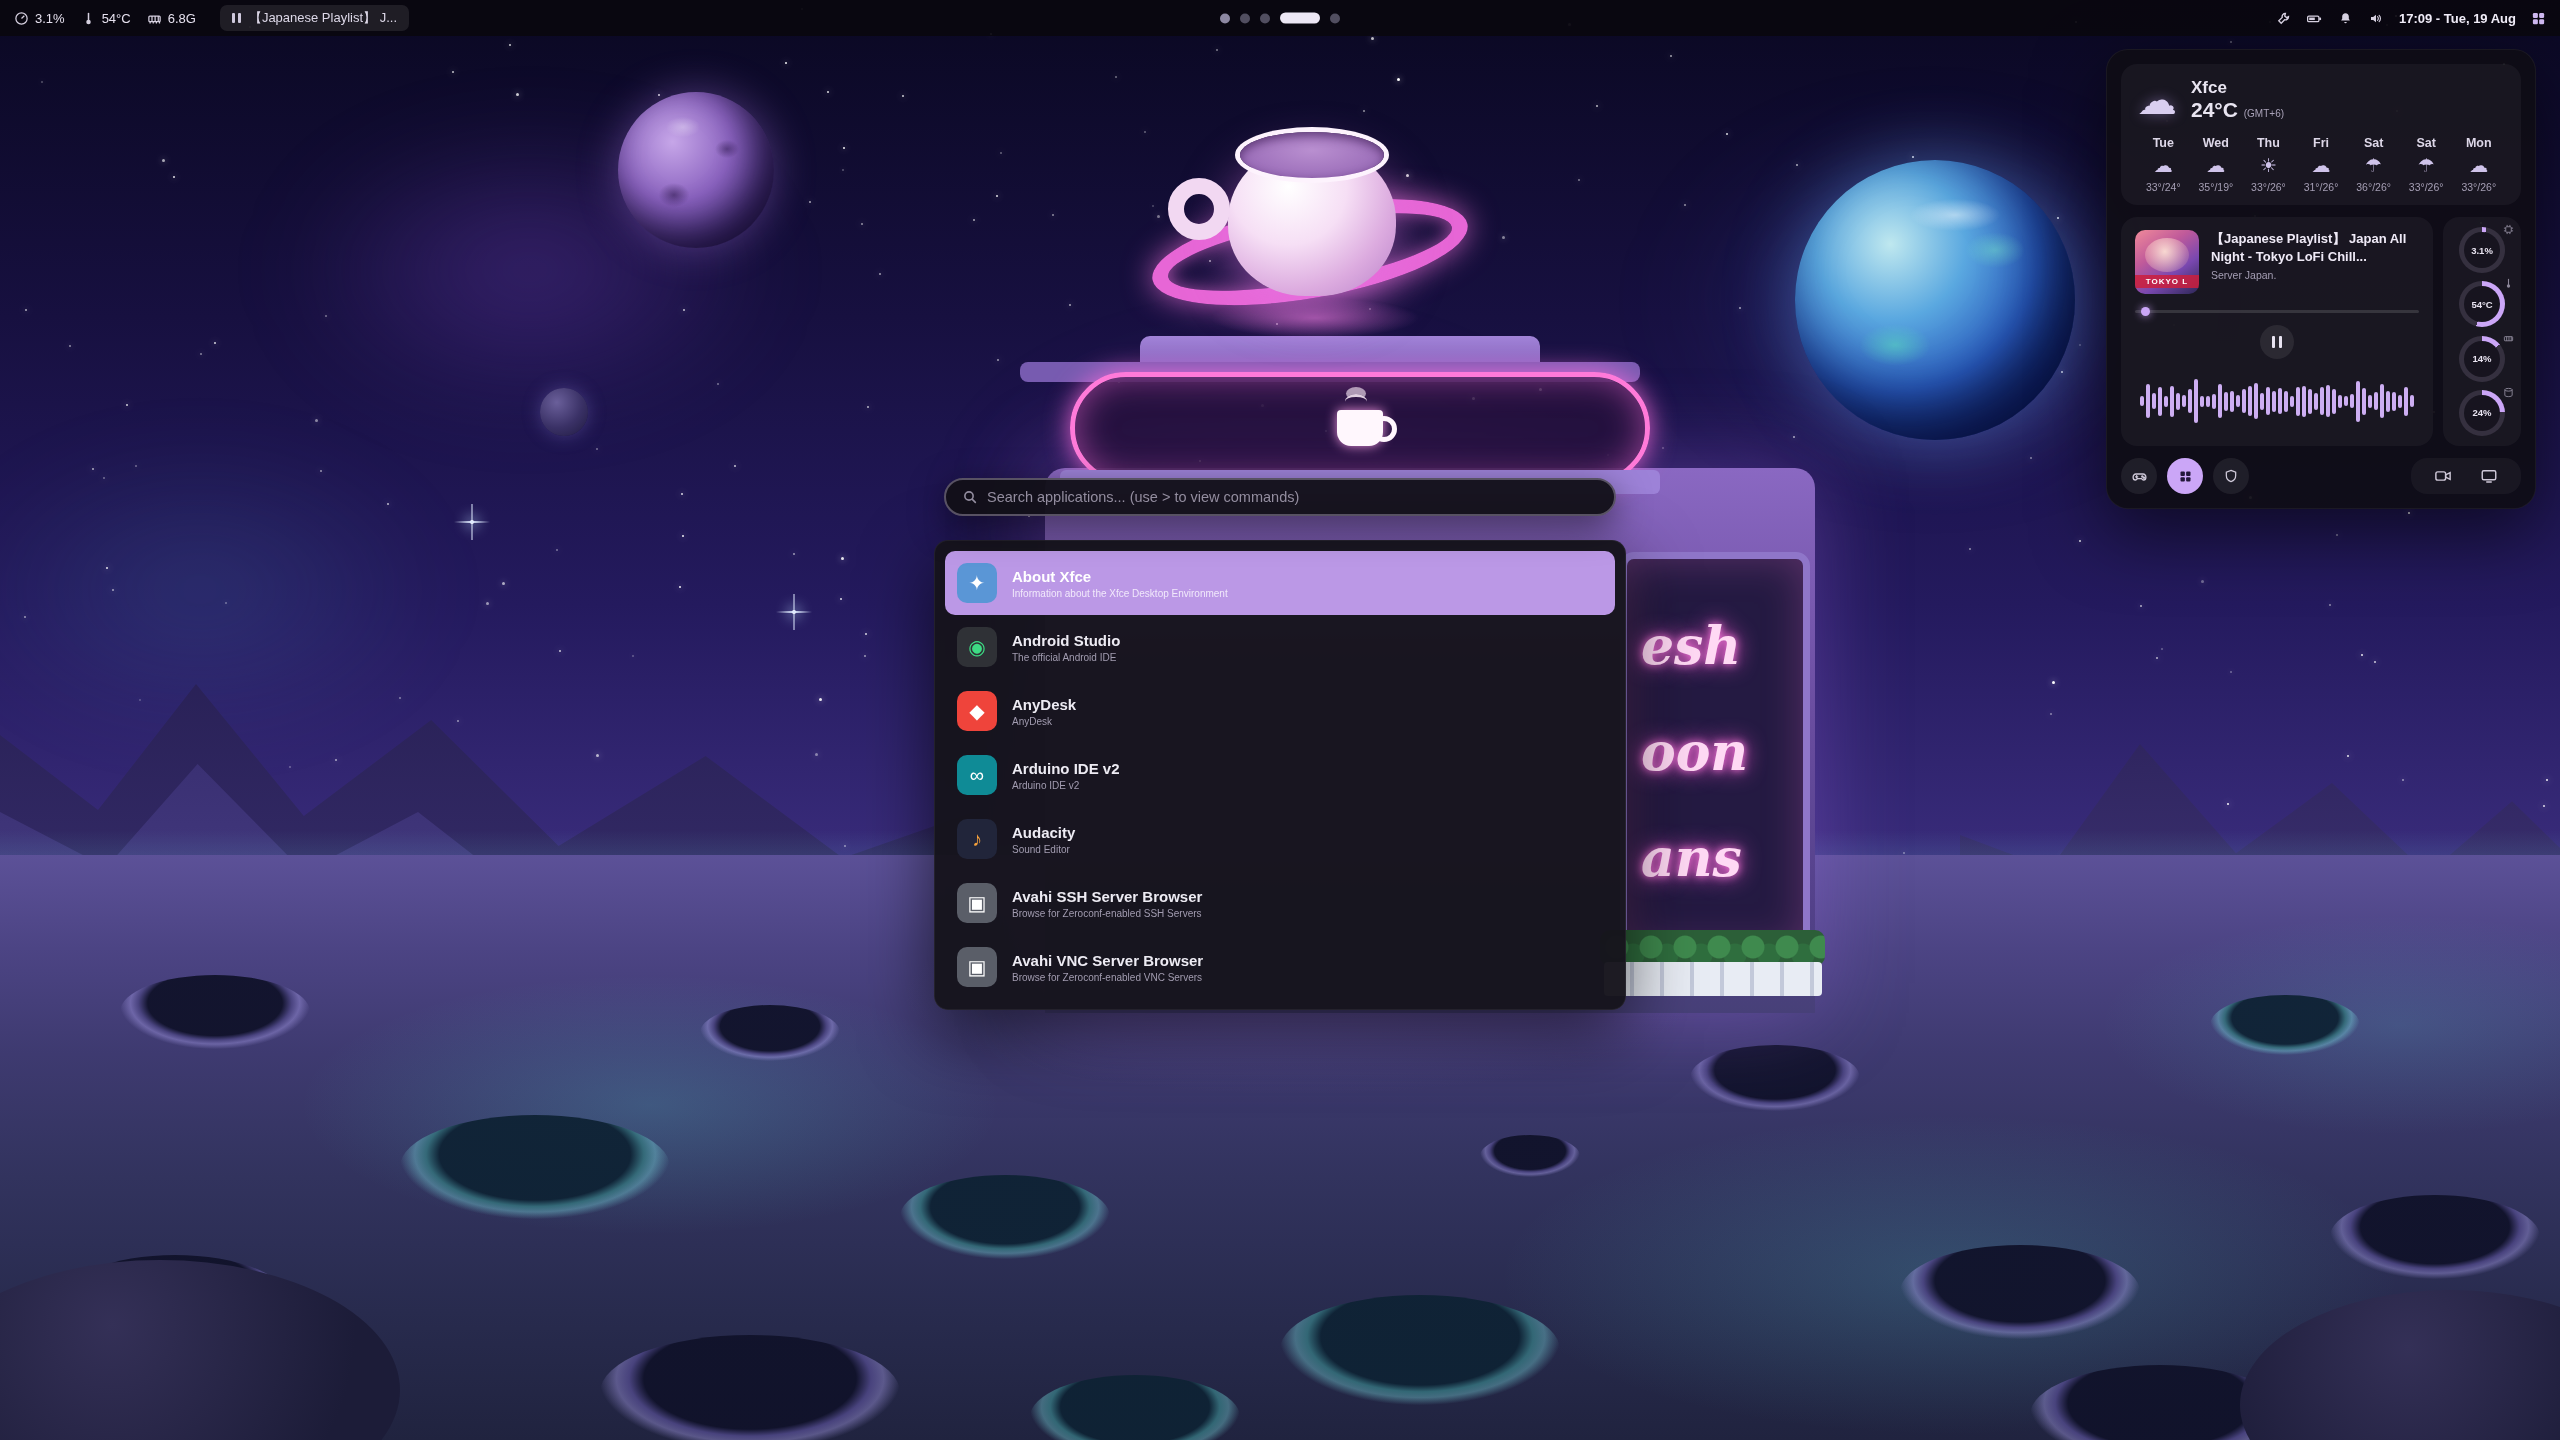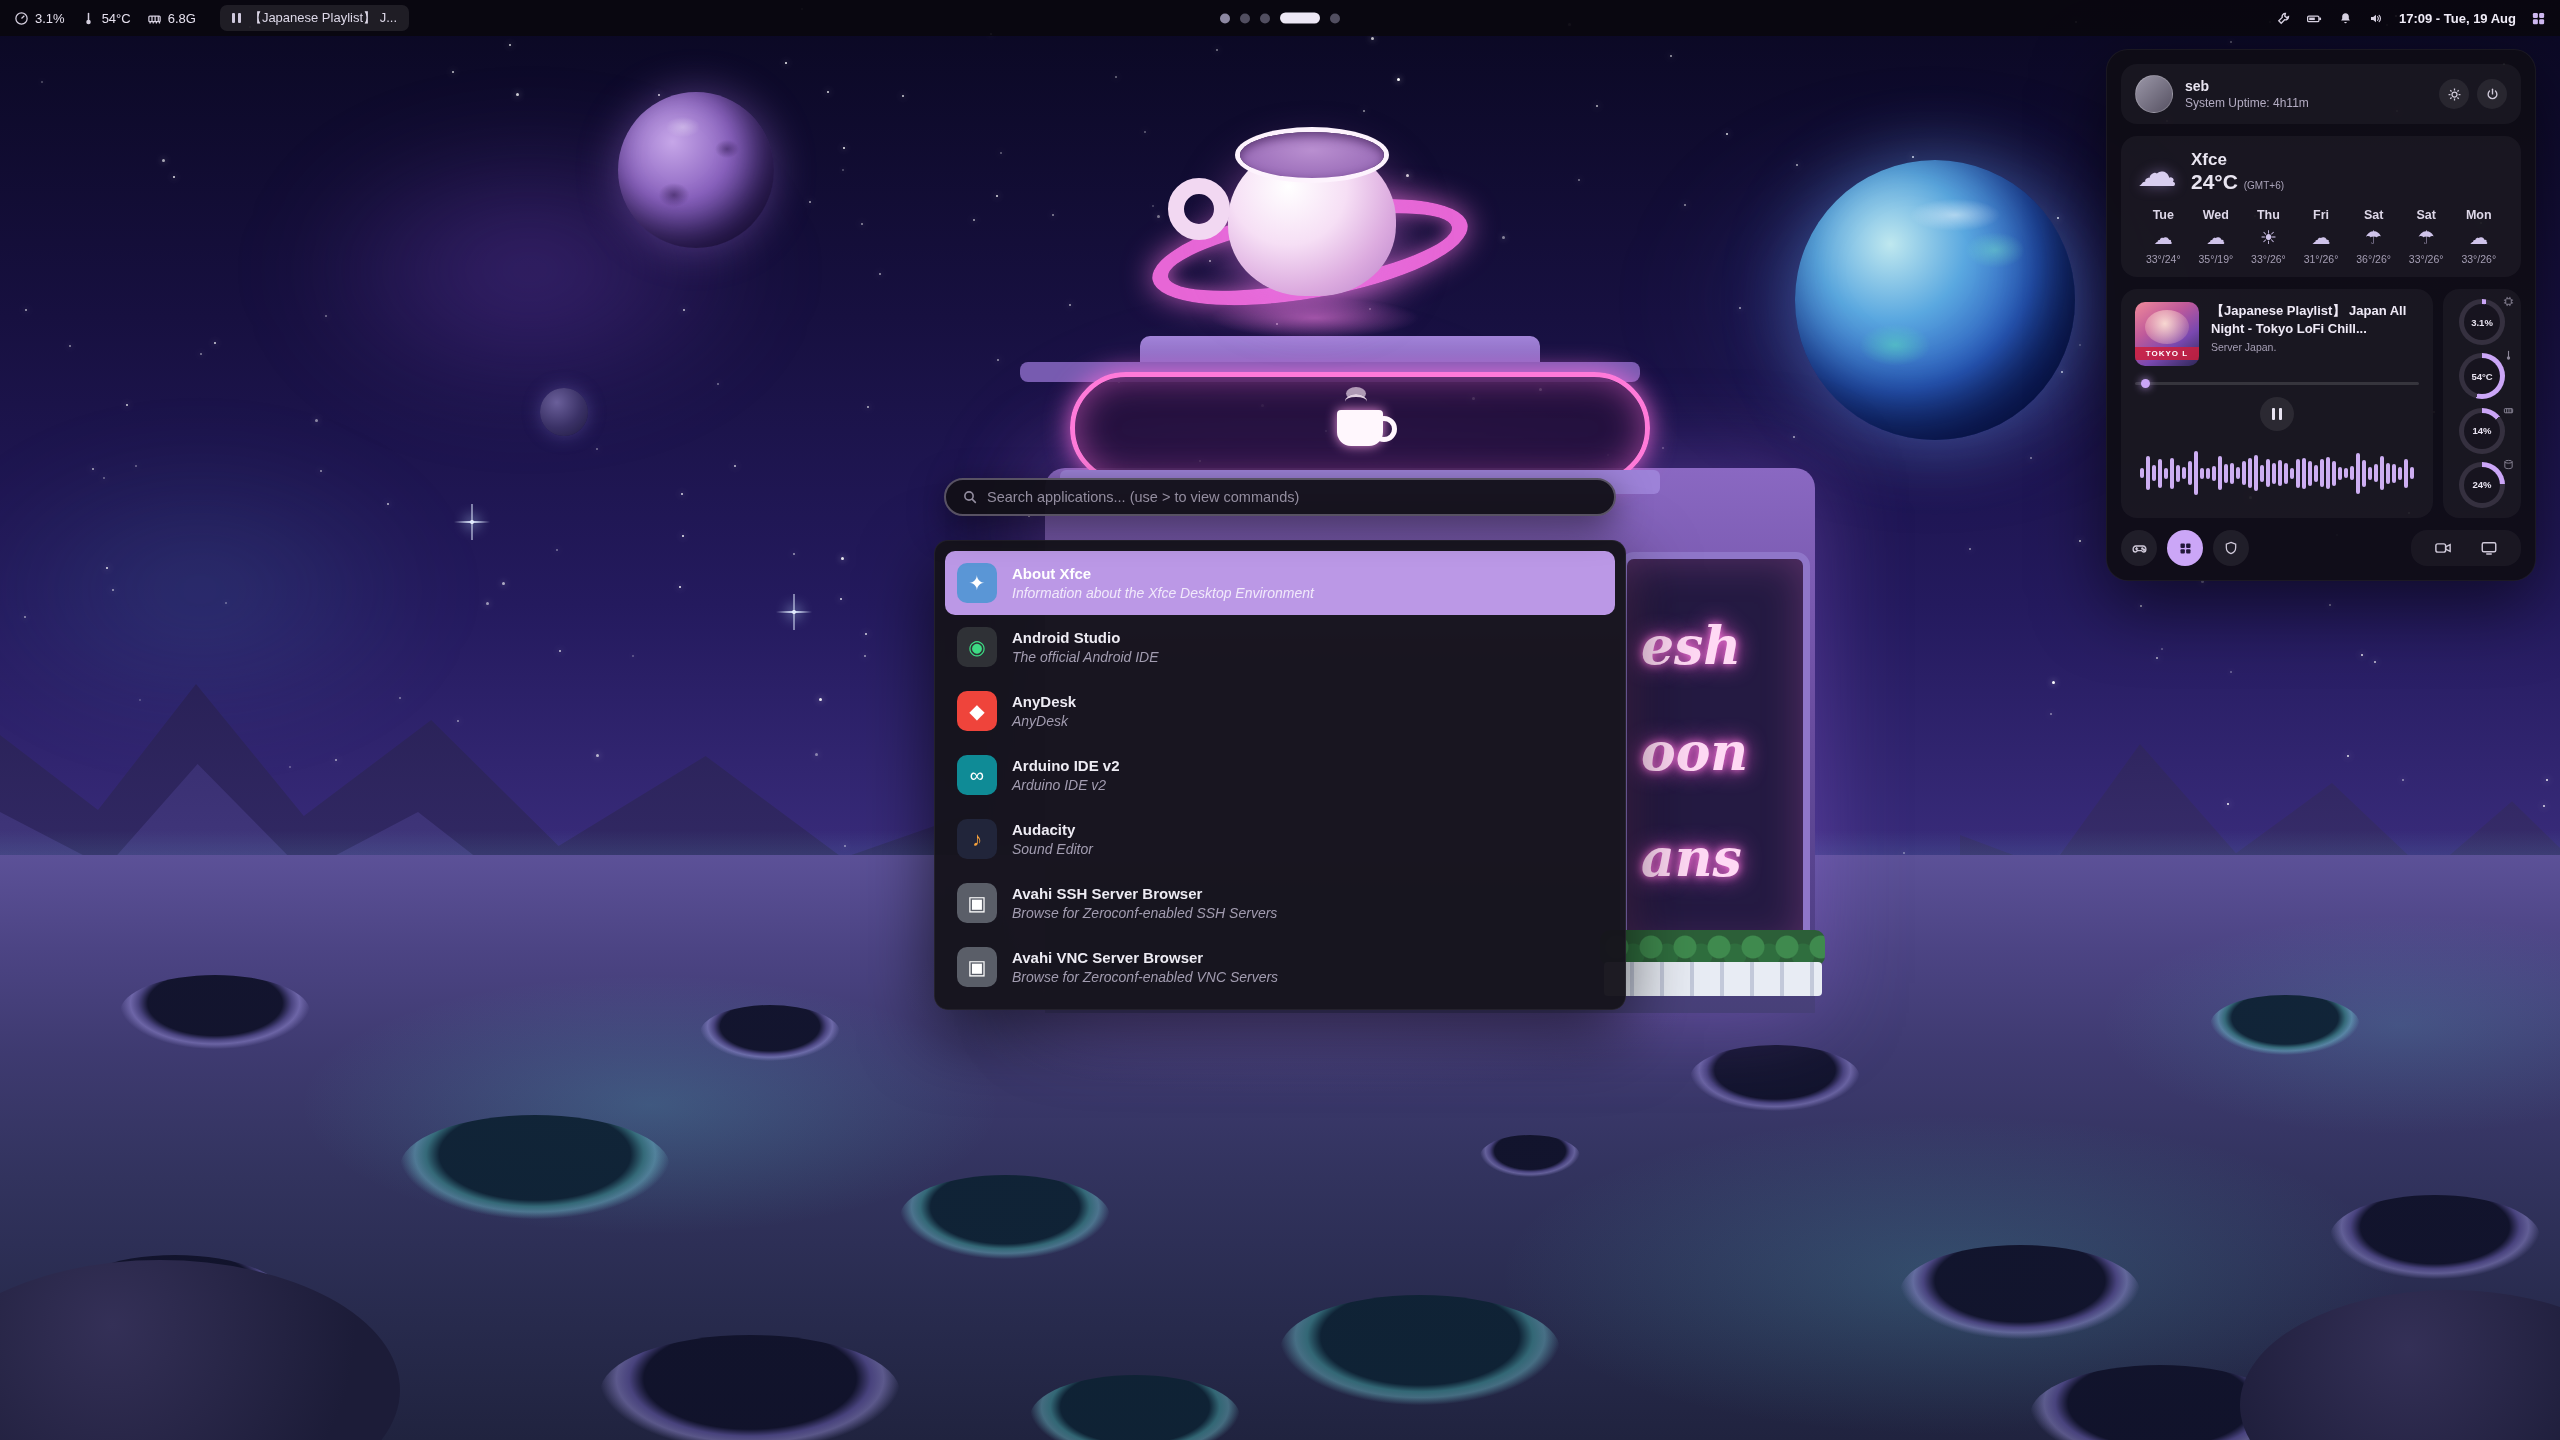--- a/index.html
+++ b/index.html
@@ -131,21 +131,21 @@
   .search-bar input::placeholder { color:#938d9f; }
   .results { position:absolute; left:934px; top:540px; width:692px; z-index:30;
     background:rgba(22,20,28,.97); border:1px solid rgba(255,255,255,.06); border-radius:14px; padding:10px;
     box-shadow:0 24px 70px rgba(0,0,0,.6); }
   .row { display:flex; align-items:center; gap:15px; height:64px; border-radius:10px; padding:0 12px; }
   .row.selected { background:#bb98e6; }
   .app-icon { width:40px; height:40px; border-radius:10px; background:#555; display:flex; align-items:center; justify-content:center;
     font-size:20px; color:#fff; flex:none; }
   .row-text { display:flex; flex-direction:column; gap:3px; min-width:0; }
   .row-title { font-size:15px; font-weight:bold; color:#edebf3; }
-  .row-desc { font-size:14px; color:#a29cb0;font-style:italic; }
+  .row-desc { font-size:10px; color:#a29cb0; }
   .row.selected .row-title { color:#ffffff; }
   .row.selected .row-desc { color:#f1e9fb; }
 
   
   .panel { position:absolute; left:2106px; top:49px; width:430px; z-index:25;
     background:rgba(15,13,21,.94); border:1px solid rgba(255,255,255,.05); border-radius:22px; padding:14px;
     box-shadow:0 24px 70px rgba(0,0,0,.55); display:flex; flex-direction:column; gap:12px; }
   .card { background:rgba(255,255,255,.045); border-radius:16px; }
   .user-card { display:flex; align-items:center; gap:12px; padding:11px 14px; }
   .avatar { width:38px; height:38px; border-radius:50%; background:linear-gradient(135deg,#9b97a8,#565162); border:1px solid rgba(255,255,255,.2); flex:none; }
@@ -605,45 +605,20 @@
       </div>
       <div class="row-text">
         <span class="row-title">Avahi VNC Server Browser</span>
         <span class="row-desc">Browse for Zeroconf-enabled VNC Servers</span>
       </div>
     </div>
   </div>
 
 <div class="panel">
 
-  <div class="card user-card">
-    <div class="avatar"></div>
-    <div>
-      <div class="user-name">seb</div>
-      <div class="user-uptime">System Uptime: 4h11m</div>
-    </div>
-    <div class="user-actions">
-      <div class="icon-btn">
-        <span>
-          <svg width="15" height="15" viewBox="0 0 24 24" fill="none" stroke="#cfc9d9" stroke-width="2">
-              <circle cx="12" cy="12" r="4"></circle>
-              <path d="M12 2.5v3M12 18.5v3M2.5 12h3M18.5 12h3M5.2 5.2l2.1 2.1M16.7 16.7l2.1 2.1M5.2 18.8l2.1-2.1M16.7 7.3l2.1-2.1"></path>
-            </svg>
-        </span>
-      </div>
-      <div class="icon-btn">
-        <span>
-          <svg width="15" height="15" viewBox="0 0 24 24" fill="none" stroke="#cfc9d9" stroke-width="2.2" stroke-linecap="round">
-              <path d="M12 3.5v7.5"></path>
-              <path d="M7.2 6.5a7 7 0 1 0 9.6 0"></path>
-            </svg>
-        </span>
-      </div>
-    </div>
-  </div>
 
   <div class="card weather-card">
     <div class="weather-head">
       <span class="big-cloud">☁</span>
       <div>
         <div class="w-city">Xfce</div>
         <div class="w-temp"><span>24°C</span> <span class="w-tz">(GMT+6)</span></div>
       </div>
     </div>
     <div class="forecast">

